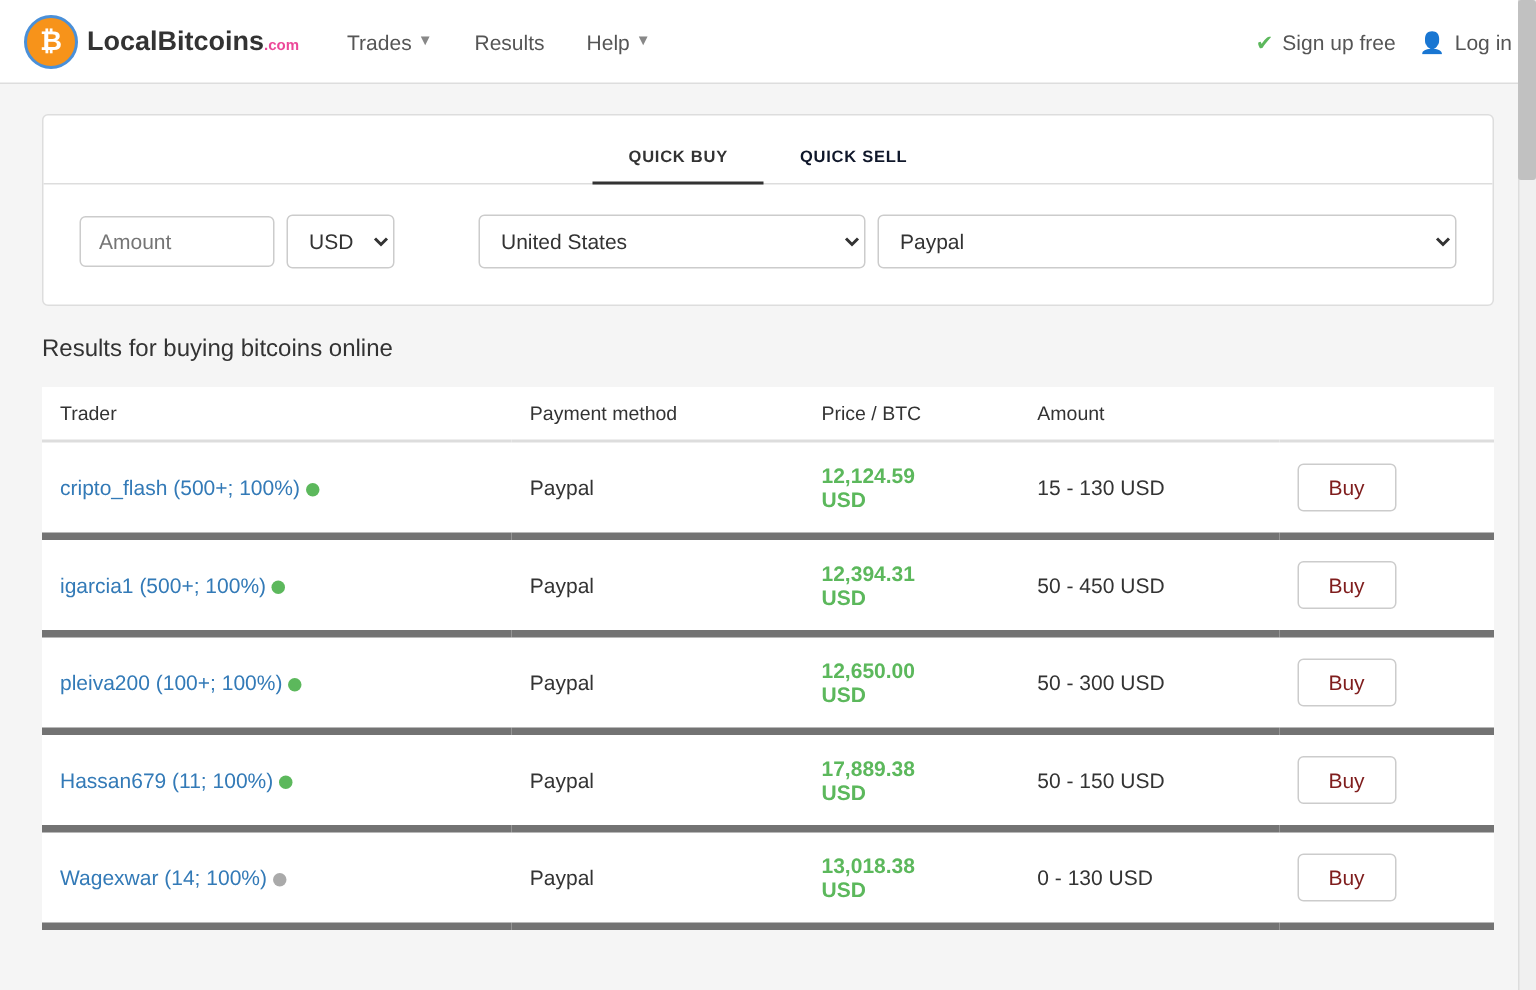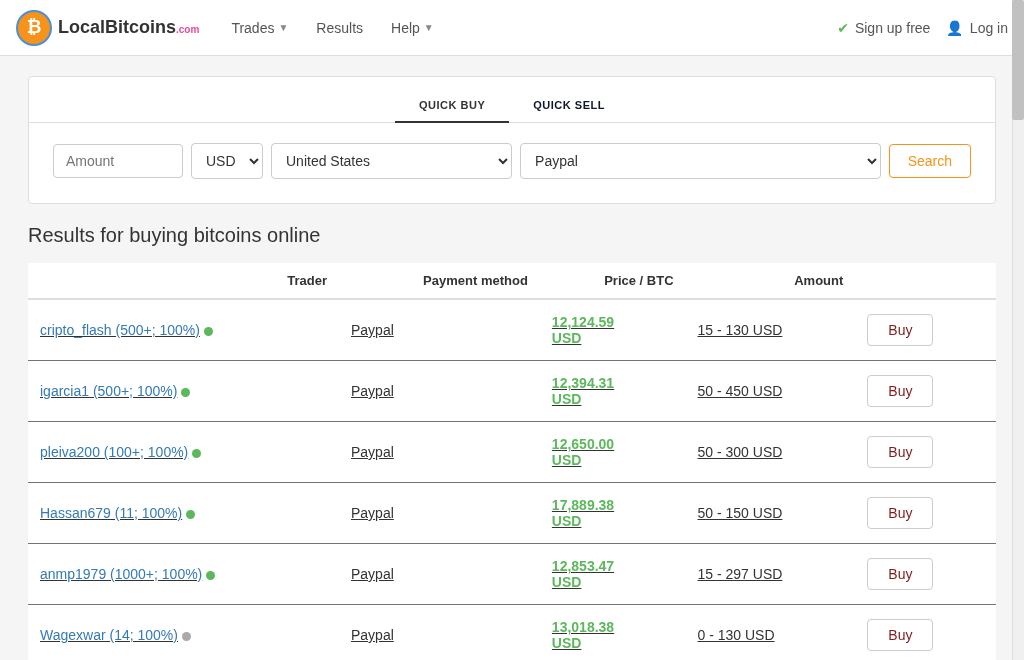--- a/index.html
+++ b/index.html
@@ -160,20 +160,21 @@
       cursor: pointer;
       color: #333;
     }
     .form-country-wrap {
       flex: 1;
       display: flex;
       align-items: flex-start;
       border: 1px solid #ccc;
       border-radius: 4px;
       background: #fff;
+      margin-left: 48px;
     }
     .form-country {
       border: none;
       outline: none;
       padding: 8px 10px;
       font-size: 14px;
       background: transparent;
       cursor: pointer;
       color: #333;
       width: 100%;
@@ -202,45 +203,44 @@
       border: 1px solid #f7931a;
       border-radius: 4px;
       padding: 8px 18px;
       font-size: 14px;
       cursor: pointer;
       white-space: nowrap;
     }
 
     
     .results-heading {
-      font-size: 20px;
+      font-size: 16px;
       font-weight: normal;
       color: #333;
       margin-bottom: 16px;
     }
 
     
     .results-table {
       width: 100%;
       border-collapse: collapse;
       background: #fff;
     }
     .results-table thead tr {
       border-bottom: 2px solid #ddd;
     }
     .results-table th {
-      text-align: right;
+      text-align: left;
       padding: 10px 12px;
       font-size: 13px;
-      font-weight: bold;
+      font-weight: normal;
       color: #333;
     }
     .results-table tbody tr {
-      border-bottom: 1px solid #737373;
-      text-decoration: underline;
+      border-bottom: 5px solid #737373;
     }
     .results-table td {
       padding: 14px 12px;
       vertical-align: middle;
     }
     .trader-name {
       color: #337ab7;
       text-decoration: none;
       font-size: 14px;
     }
@@ -361,21 +361,20 @@
             <option>Canada</option>
           </select>
         </div>
         <div class="form-payment-wrap">
           <select class="form-payment">
             <option>Paypal</option>
             <option>Bank Transfer</option>
             <option>Cash</option>
           </select>
         </div>
-        <button class="search-btn">Search</button>
       </div>
     </div>
 
     <h2 class="results-heading">Results for buying bitcoins online</h2>
 
     <table class="results-table">
       <thead>
         <tr>
           <th>Trader</th>
           <th>Payment method</th>
@@ -407,27 +406,20 @@
             <td><button class="buy-btn">Buy</button></td>
           </tr>
           <tr>
             <td><a class="trader-name" href="#">Hassan679 (11; 100%)</a><span class="online-dot"></span></td>
             <td>Paypal</td>
             <td class="price-cell"><strong>17,889.38</strong><br><strong>USD</strong></td>
             <td>50 - 150 USD</td>
             <td><button class="buy-btn">Buy</button></td>
           </tr>
           <tr>
-            <td><a class="trader-name" href="#">anmp1979 (1000+; 100%)</a><span class="online-dot"></span></td>
-            <td>Paypal</td>
-            <td class="price-cell"><strong>12,853.47</strong><br><strong>USD</strong></td>
-            <td>15 - 297 USD</td>
-            <td><button class="buy-btn">Buy</button></td>
-          </tr>
-          <tr>
             <td><a class="trader-name" href="#">Wagexwar (14; 100%)</a><span class="offline-dot"></span></td>
             <td>Paypal</td>
             <td class="price-cell"><strong>13,018.38</strong><br><strong>USD</strong></td>
             <td>0 - 130 USD</td>
             <td><button class="buy-btn">Buy</button></td>
           </tr>
         </tbody>
     </table>
 
   </div>

